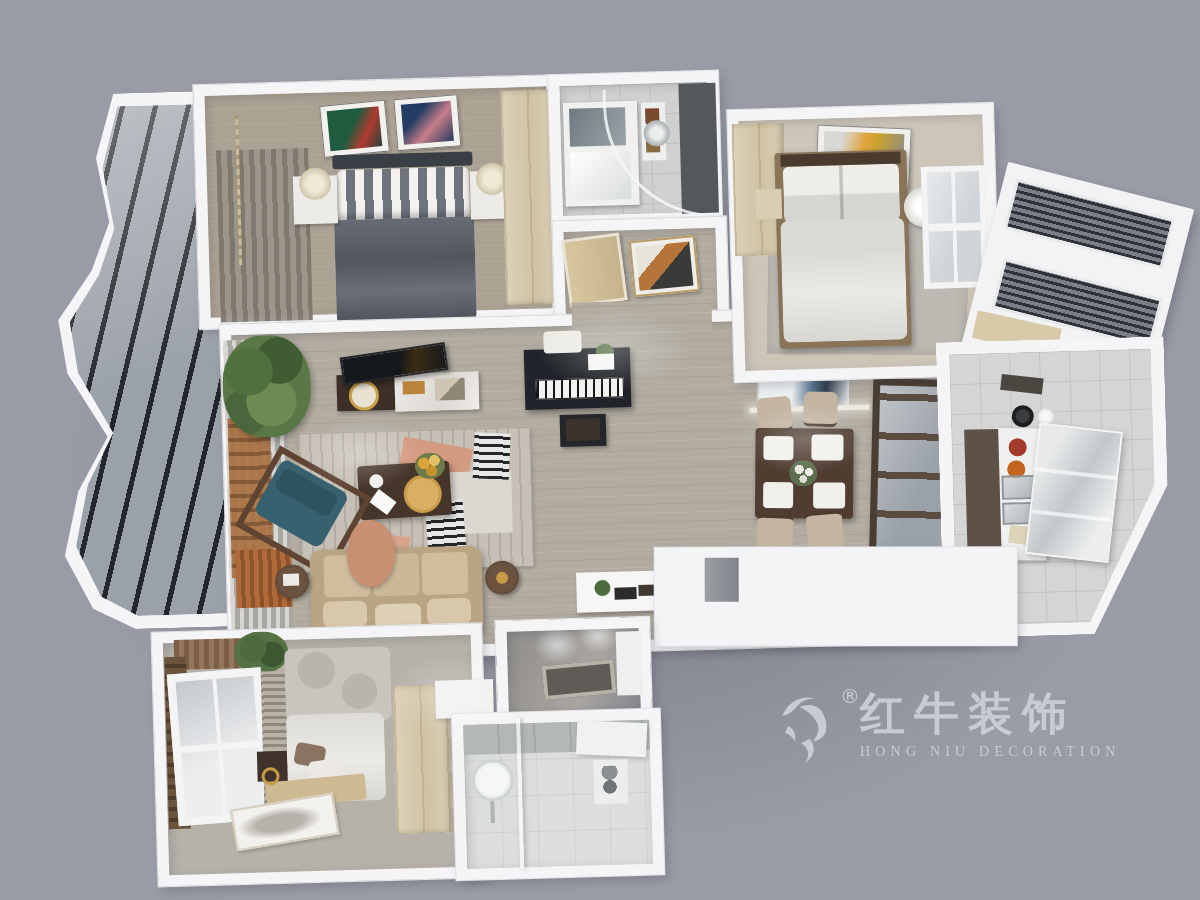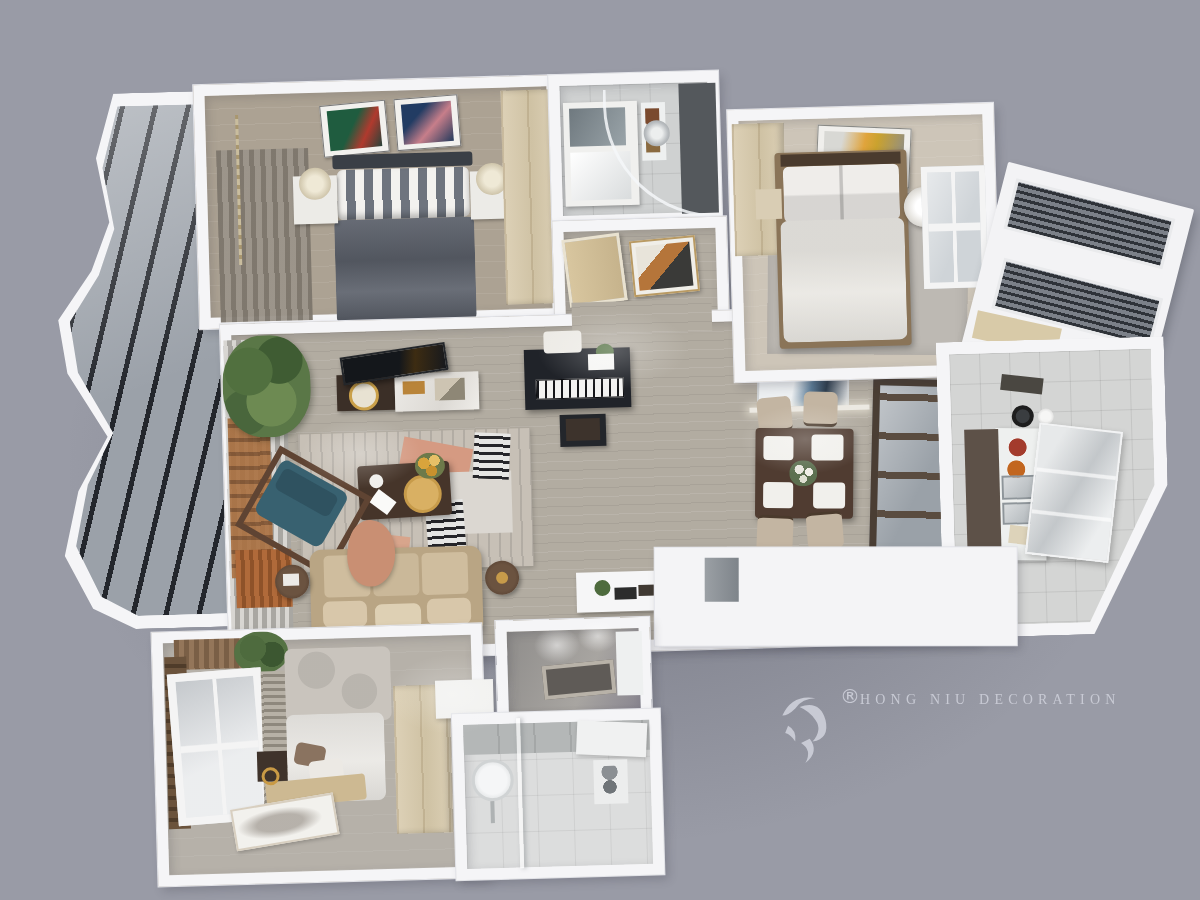--- a/index.html
+++ b/index.html
@@ -269,16 +269,17 @@
     <svg width="72" height="84" viewBox="0 0 100 116" style="flex:none;">
       <g fill="#c8cad4">
         <path d="M6 38 Q20 8 52 14 Q34 14 24 28 Q14 38 6 38 Z"></path>
         <path d="M30 26 Q58 16 66 44 Q72 70 48 74 Q62 58 52 44 Q44 32 30 26 Z"></path>
         <path d="M44 70 Q58 88 38 104 Q48 86 32 76 Z"></path>
         <path d="M14 52 Q26 58 24 74 Q18 64 10 62 Z"></path>
       </g>
     </svg>
     <span id="wm-reg">®</span>
     <div id="wm-text">
+      <div id="wm-cn">红牛装饰</div>
       <div id="wm-en">HONG NIU DECORATION</div>
     </div>
   </div>
 </div>
 
 </body></html>

